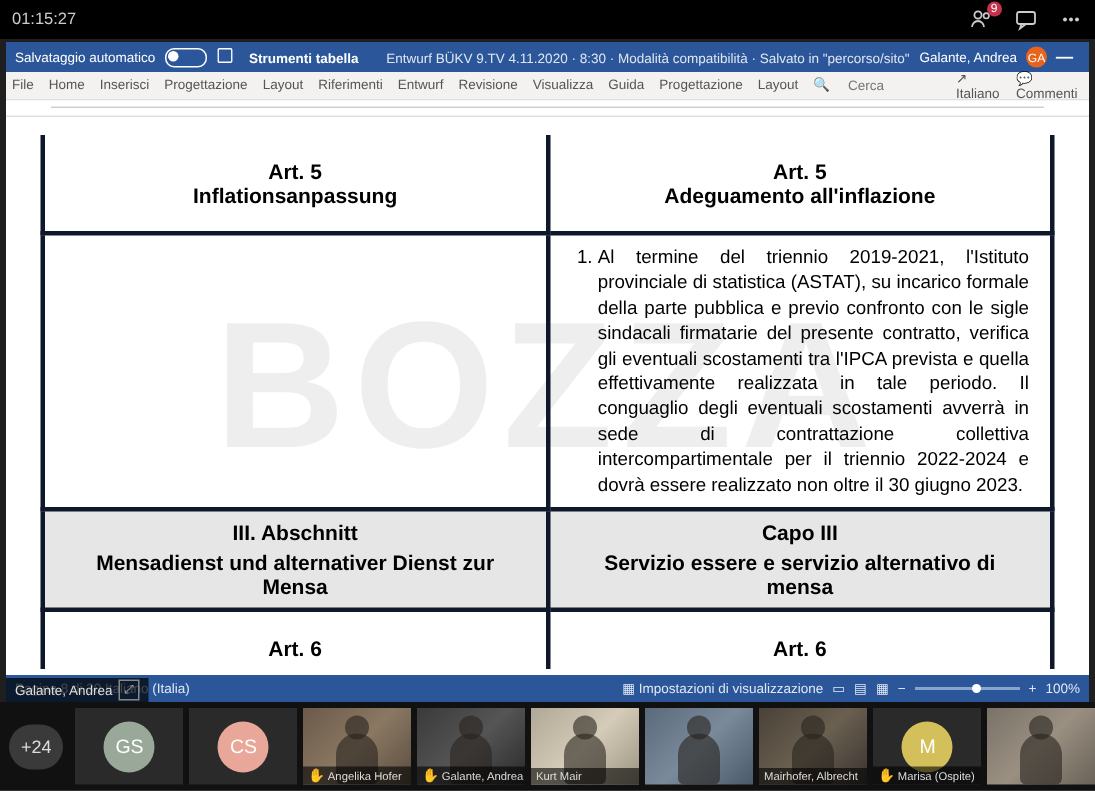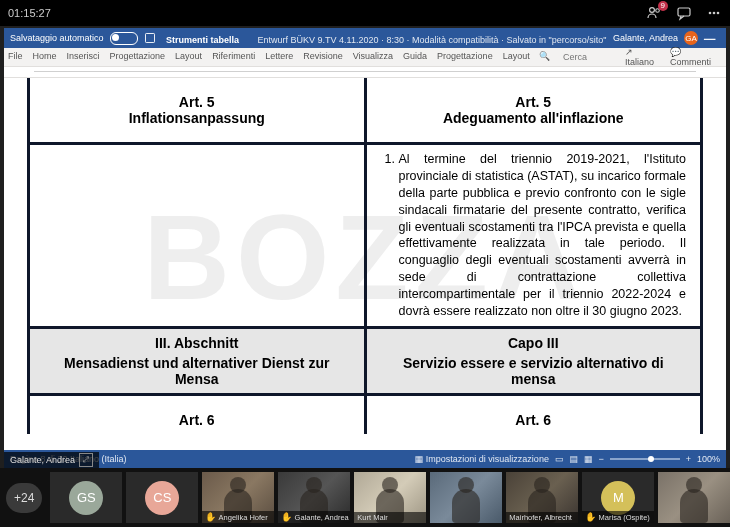--- a/index.html
+++ b/index.html
@@ -11,29 +11,29 @@
   .tb-icon{width:16px;height:16px;display:inline-block;color:#ccc;position:relative;}
   .badge{position:absolute;top:-4px;right:-6px;background:#c4314b;color:#fff;border-radius:6px;font-size:8px;padding:0 3px;line-height:10px;}
   
   .word-wrap{position:relative;width:722px;height:440px;margin:2px auto 0;background:#fff;}
   .word-title{height:20px;background:#2b579a;display:flex;align-items:center;padding:0 6px;justify-content:space-between;}
   .word-title-left{display:flex;align-items:center;gap:6px;}
   .toggle{width:26px;height:11px;border:1px solid #fff;border-radius:6px;position:relative;}
   .toggle::after{content:"";position:absolute;width:7px;height:7px;background:#fff;border-radius:50%;top:1px;left:1px;}
   .word-title-txt{color:#fff;font-size:9px;}
   .avatar-sm{width:14px;height:14px;border-radius:50%;background:#e8641b;color:#fff;font-size:8px;display:flex;align-items:center;justify-content:center;}
-  .word-ribbon{height:18px;background:#f3f2f1;border-bottom:1px solid #e1dfdd;display:flex;align-items:center;padding:0 4px;font-size:9px;color:#555;justify-content:space-between;}
+  .word-ribbon{height:18px;background:#f3f2f1;border-bottom:1px solid #e1dfdd;display:flex;align-items:center;padding:0 4px;gap:10px;font-size:9px;color:#555;justify-content:space-between;}
   .ribbon-tabs{display:flex;gap:10px;}
   .ribbon-right{display:flex;gap:8px;align-items:center;}
   .ruler{height:10px;background:#fff;border-bottom:1px solid #e1dfdd;position:relative;}
   .ruler::before{content:"";position:absolute;top:4px;left:30px;right:30px;height:1px;background:#d0d0d0;}
   
   .doc-area{position:relative;height:372px;overflow:hidden;background:#fff;}
   .watermark{position:absolute;top:50%;left:50%;transform:translate(-50%,-55%);font-size:120px;font-weight:700;color:rgba(160,160,160,0.18);letter-spacing:6px;pointer-events:none;font-family:Arial,sans-serif;}
-  .doc-table{position:relative;width:676px;margin:0 auto;border-collapse:collapse;}
+  .doc-table{position:relative;width:676px;margin:12px auto;border-collapse:collapse;}
   .doc-table td{border:3px solid #0f172a;vertical-align:top;padding:6px 14px;font-family:Arial,sans-serif;}
   .col{width:50%;}
   .h-art{font-size:14px;font-weight:700;text-align:center;padding-top:10px;}
   .h-sub{font-size:14px;font-weight:700;text-align:center;padding-bottom:10px;}
   .body-txt{font-size:12.5px;text-align:justify;line-height:1.35;}
   .body-txt ol{margin:0;padding-left:18px;}
   .sec-cell{background:#e6e6e6;text-align:center;padding:12px 14px;}
   .sec-h{font-size:14px;font-weight:700;margin:0 0 4px;}
   .sec-t{font-size:14px;font-weight:700;margin:0;}
   
@@ -114,21 +114,21 @@
   </div>
 
   <div class="word-ribbon">
     <div class="ribbon-tabs">
       <span>File</span>
       <span>Home</span>
       <span>Inserisci</span>
       <span>Progettazione</span>
       <span>Layout</span>
       <span>Riferimenti</span>
-      <span>Lettere</span>
+      <span>Entwurf</span>
       <span>Revisione</span>
       <span>Visualizza</span>
       <span>Guida</span>
       <span>Progettazione</span>
       <span>Layout</span>
       <span style="color:#888">🔍</span>
       <input style="border: none; background: transparent; width: 60px; font-size: 9px;" placeholder="Cerca">
     </div>
     <div class="ribbon-right">
       <span>↗ <span>Italiano</span></span>

